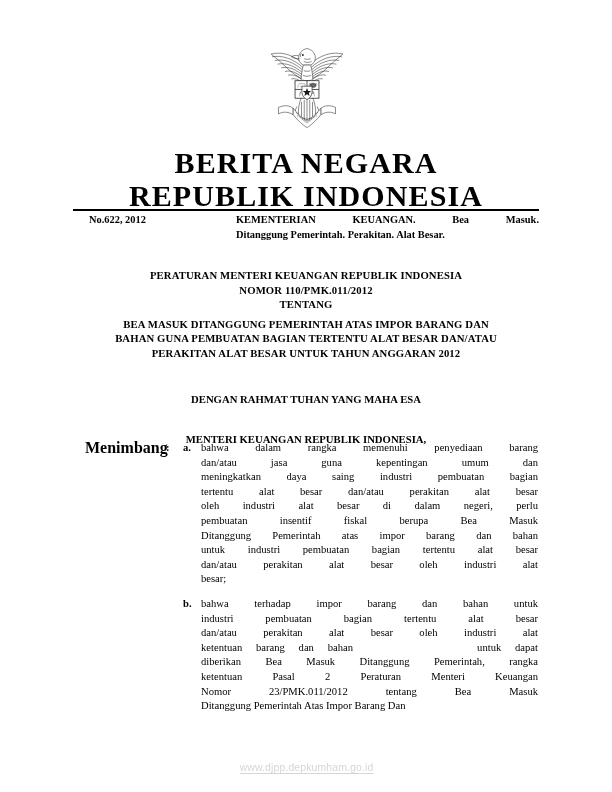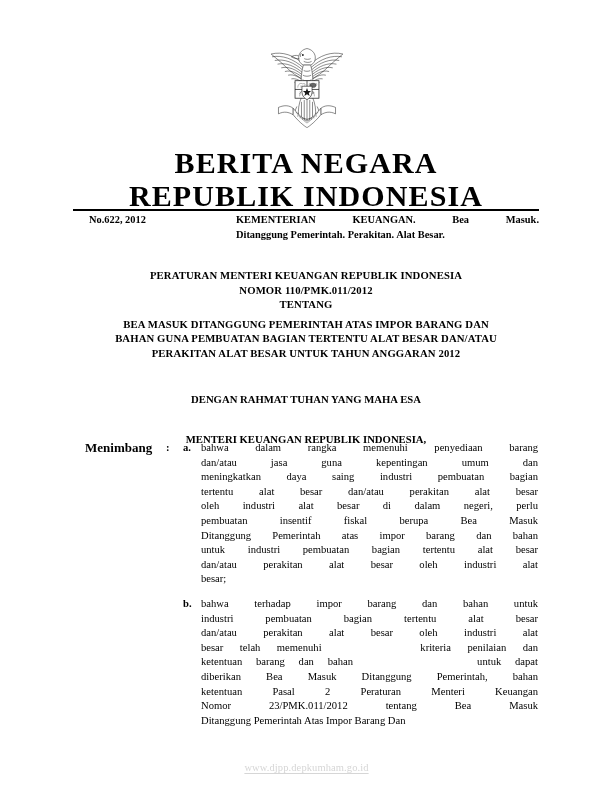--- a/index.html
+++ b/index.html
@@ -131,21 +131,21 @@
   .cons-row {
     position: relative;
     display: block;
   }
   .cons-label {
     position: absolute;
     left: 0;
     top: 0;
     width: 80px;
     font-weight: bold;
-    font-size: 13px;
+    font-size: 16px;
     line-height: 14.6px;
   }
   .cons-colon {
     position: absolute;
     left: 81px;
     top: 0;
     font-weight: bold;
     font-size: 10.6px;
     line-height: 14.6px;
   }
@@ -191,21 +191,21 @@
   .footer-url {
     position: absolute;
     left: 0;
     top: 757px;
     width: 612px;
     text-align: center;
     padding-right: 10px;
     box-sizing: border-box;
   }
   .footer-url span {
-    font-family: Liberation Serif, serif;
+    font-family: Liberation Sans, sans-serif;
     font-size: 10.5px;
     color: #d6d6d6;
     text-decoration: underline;
     text-underline-offset: 2px;
     letter-spacing: 0.1px;
     margin-left: 11px;
   }
 </style>
 </head>
 <body>
@@ -373,23 +373,22 @@
             <span class="ln last">besar;</span>
           </div>
         </div>
 
         <div class="cons-item">
           <div class="cons-marker">b.</div>
           <div class="cons-text">
             <span class="ln">bahwa terhadap impor barang dan bahan untuk</span>
             <span class="ln">industri pembuatan bagian tertentu alat besar</span>
             <span class="ln">dan/atau perakitan alat besar oleh industri alat</span>
-            <span class="ln">besar telah memenuhi      kriteria penilaian dan</span>
             <span class="ln">ketentuan barang dan bahan         untuk dapat</span>
-            <span class="ln">diberikan Bea Masuk Ditanggung Pemerintah, bahan</span>
+            <span class="ln">diberikan Bea Masuk Ditanggung Pemerintah, rangka</span>
             <span class="ln">ketentuan Pasal 2 Peraturan Menteri Keuangan</span>
             <span class="ln">Nomor 23/PMK.011/2012 tentang Bea Masuk</span>
             <span class="ln last">Ditanggung Pemerintah Atas Impor Barang Dan</span>
           </div>
         </div>
 
       </div>
     </div>
   </div>
 

